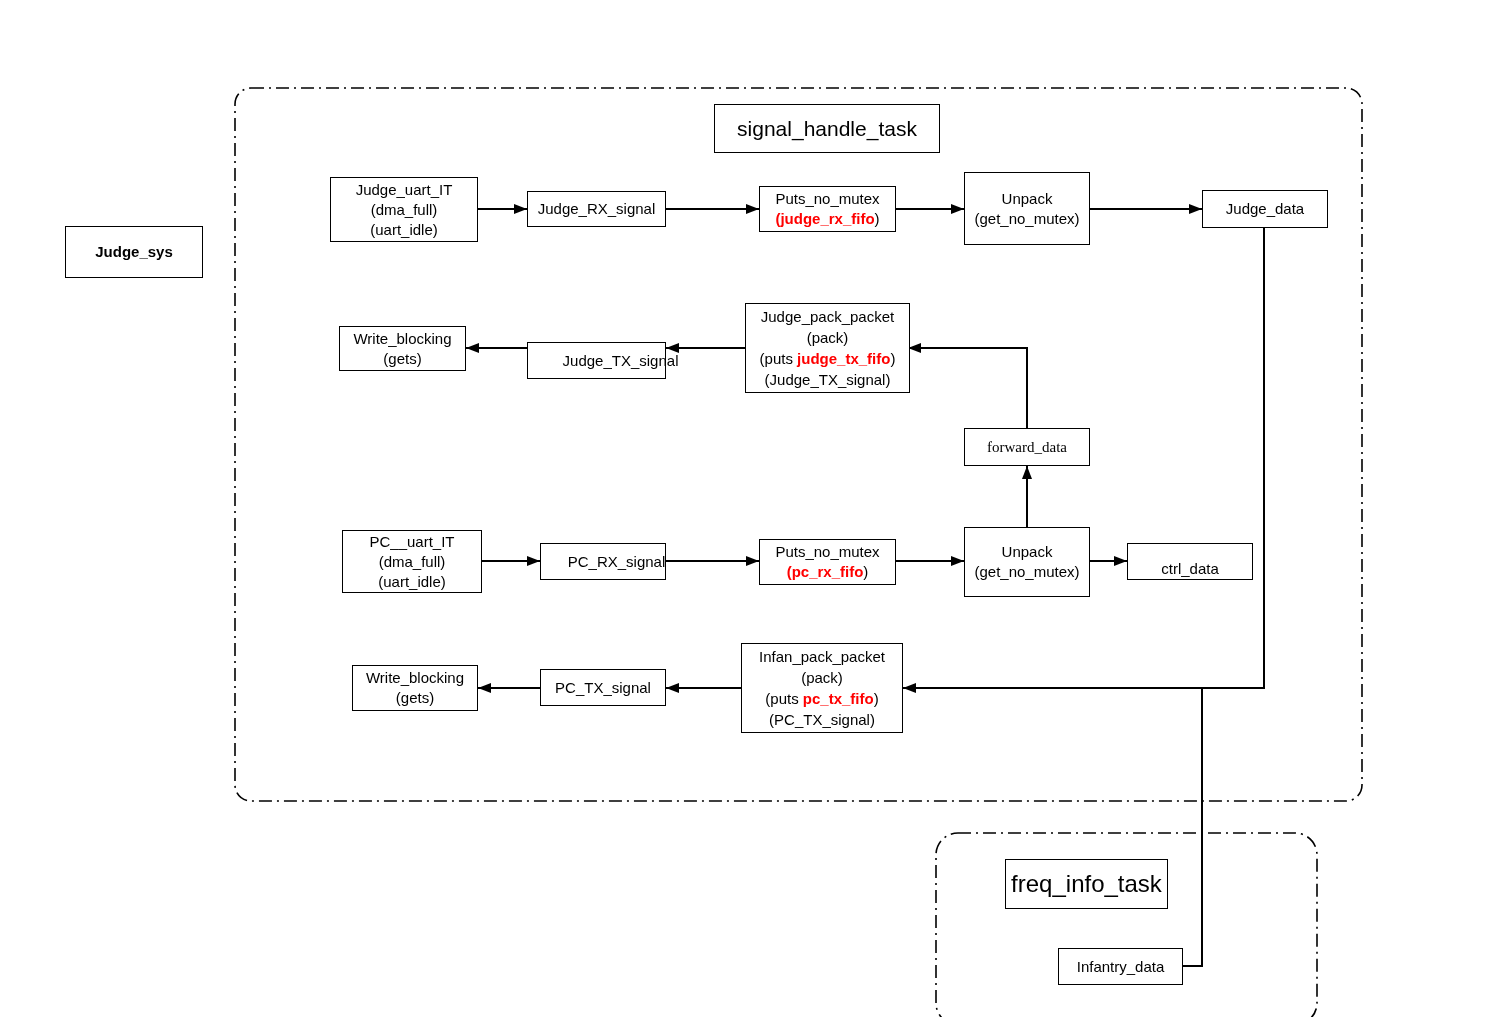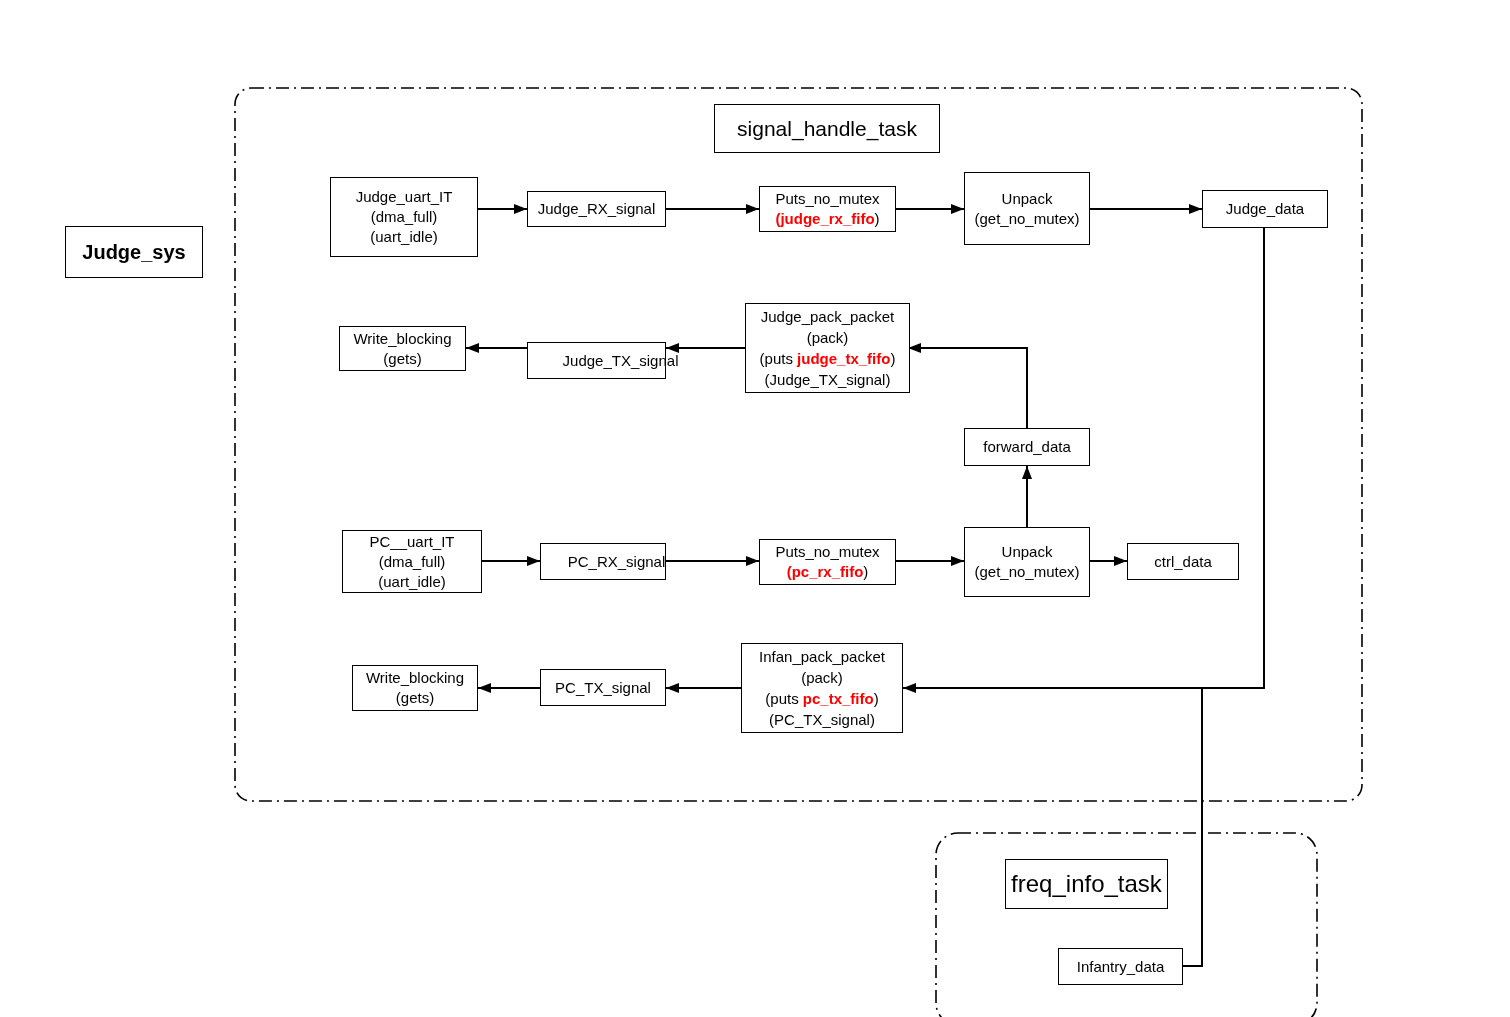--- a/index.html
+++ b/index.html
@@ -26,21 +26,21 @@
     font-size:15px;
     line-height:20px;
     white-space:nowrap;
   }
   .box span{display:block;}
   .inlineline{display:flex;flex-direction:row;align-items:baseline;justify-content:center;}
   .inlineline span{display:inline;}
   .red{color:#ff0000;font-weight:bold;}
   .title-lg{font-size:21px;line-height:24px;}
   .title-md{font-size:24px;line-height:24px;}
-  .side-label{font-weight:bold;font-size:20px;}
+  .side-label{font-weight:bold;font-size:15px;}
   .pack-box{line-height:21px;}
 </style>
 </head>
 <body>
 
 <div class="canvas">
 
   <svg class="connectors" viewBox="0 0 1510 1017" xmlns="http://www.w3.org/2000/svg">
     <defs>
       <marker id="arr" markerUnits="userSpaceOnUse" markerWidth="14" markerHeight="11" refX="13" refY="5" orient="auto">
@@ -78,21 +78,21 @@
   </div>
 
   <div class="box title-md" style="left:1005px;top:819px;width:163px;height:50px;">
     <span>freq_info_task</span>
   </div>
 
   <div class="box side-label" style="left:65px;top:186px;width:138px;height:52px;">
     <span>Judge_sys</span>
   </div>
 
-  <div class="box" style="left:330px;top:137px;width:148px;height:80px;">
+  <div class="box" style="left:330px;top:137px;width:148px;height:65px;">
     <span>Judge_uart_IT</span>
     <span>(dma_full)</span>
     <span>(uart_idle)</span>
   </div>
 
   <div class="box" style="left:527px;top:151px;width:139px;height:36px;">
     <span>Judge_RX_signal</span>
   </div>
 
   <div class="box" style="left:759px;top:146px;width:137px;height:46px;">
@@ -122,21 +122,21 @@
 
   <div class="box pack-box" style="left:745px;top:263px;width:165px;height:90px;">
     <span>Judge_pack_packet</span>
     <span>(pack)</span>
     <span class="inlineline">
       <span>(puts </span><span class="red">judge_tx_fifo</span><span>)</span>
     </span>
     <span>(Judge_TX_signal)</span>
   </div>
 
-  <div class="box" style="left:964px;top:388px;width:126px;height:38px;">
+  <div class="box" style="left:964px;top:388px;width:126px;height:38px;font-family:Liberation Serif, serif;">
     <span>forward_data</span>
   </div>
 
   <div class="box" style="left:342px;top:490px;width:140px;height:63px;">
     <span>PC__uart_IT</span>
     <span>(dma_full)</span>
     <span>(uart_idle)</span>
   </div>
 
   <div class="box" style="left:540px;top:503px;width:126px;height:37px;padding-left:27px;">
@@ -148,21 +148,21 @@
     <span class="inlineline">
       <span class="red">(</span><span class="red">pc_rx_fifo</span><span>)</span>
     </span>
   </div>
 
   <div class="box" style="left:964px;top:487px;width:126px;height:70px;">
     <span>Unpack</span>
     <span>(get_no_mutex)</span>
   </div>
 
-  <div class="box" style="left:1127px;top:503px;width:112px;height:37px;">
+  <div class="box" style="left:1127px;top:503px;width:126px;height:37px;justify-content:flex-end;">
     <span>ctrl_data</span>
   </div>
 
   <div class="box" style="left:352px;top:625px;width:126px;height:46px;">
     <span>Write_blocking</span>
     <span>(gets)</span>
   </div>
 
   <div class="box" style="left:540px;top:629px;width:126px;height:37px;">
     <span>PC_TX_signal</span>

